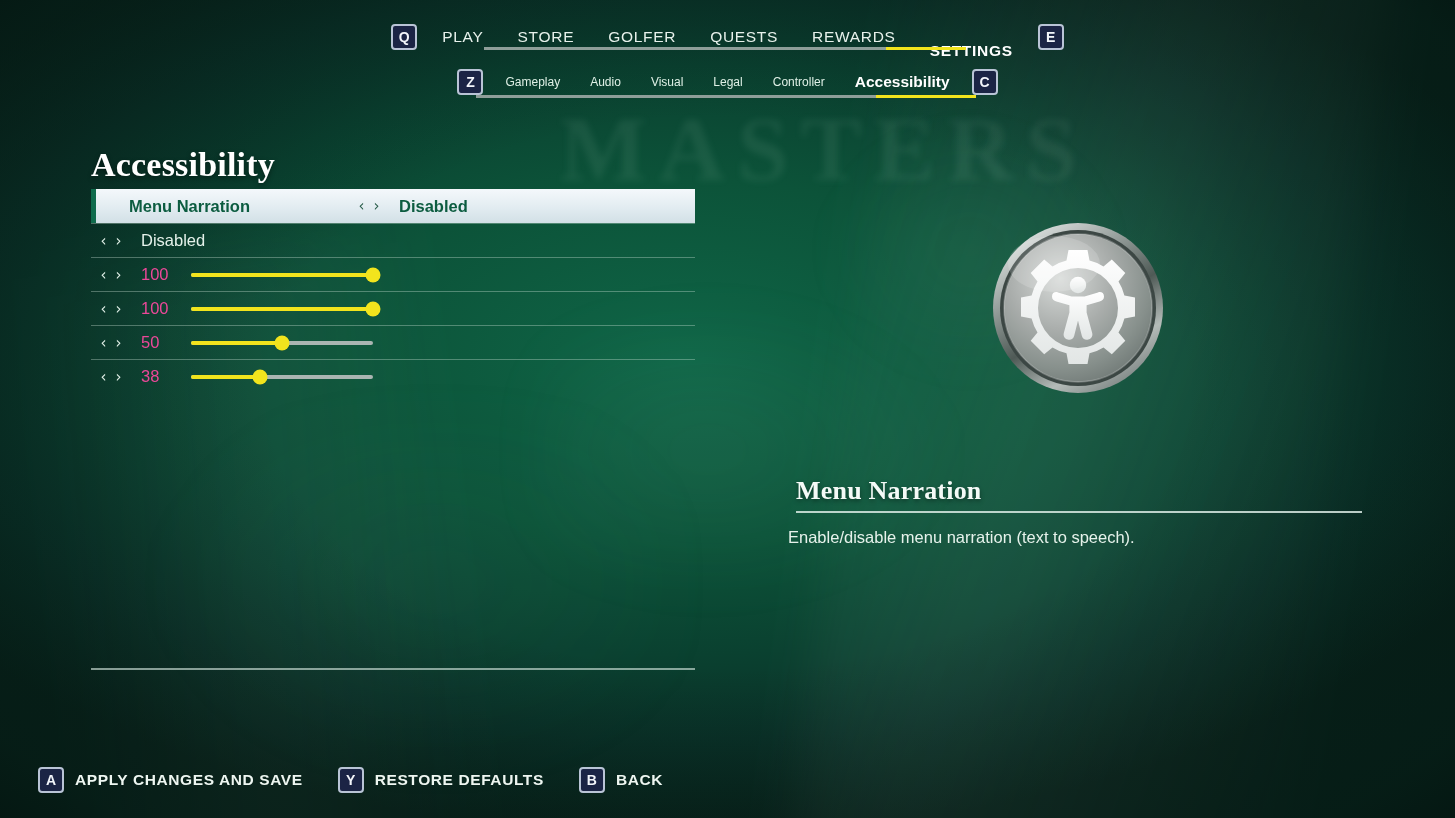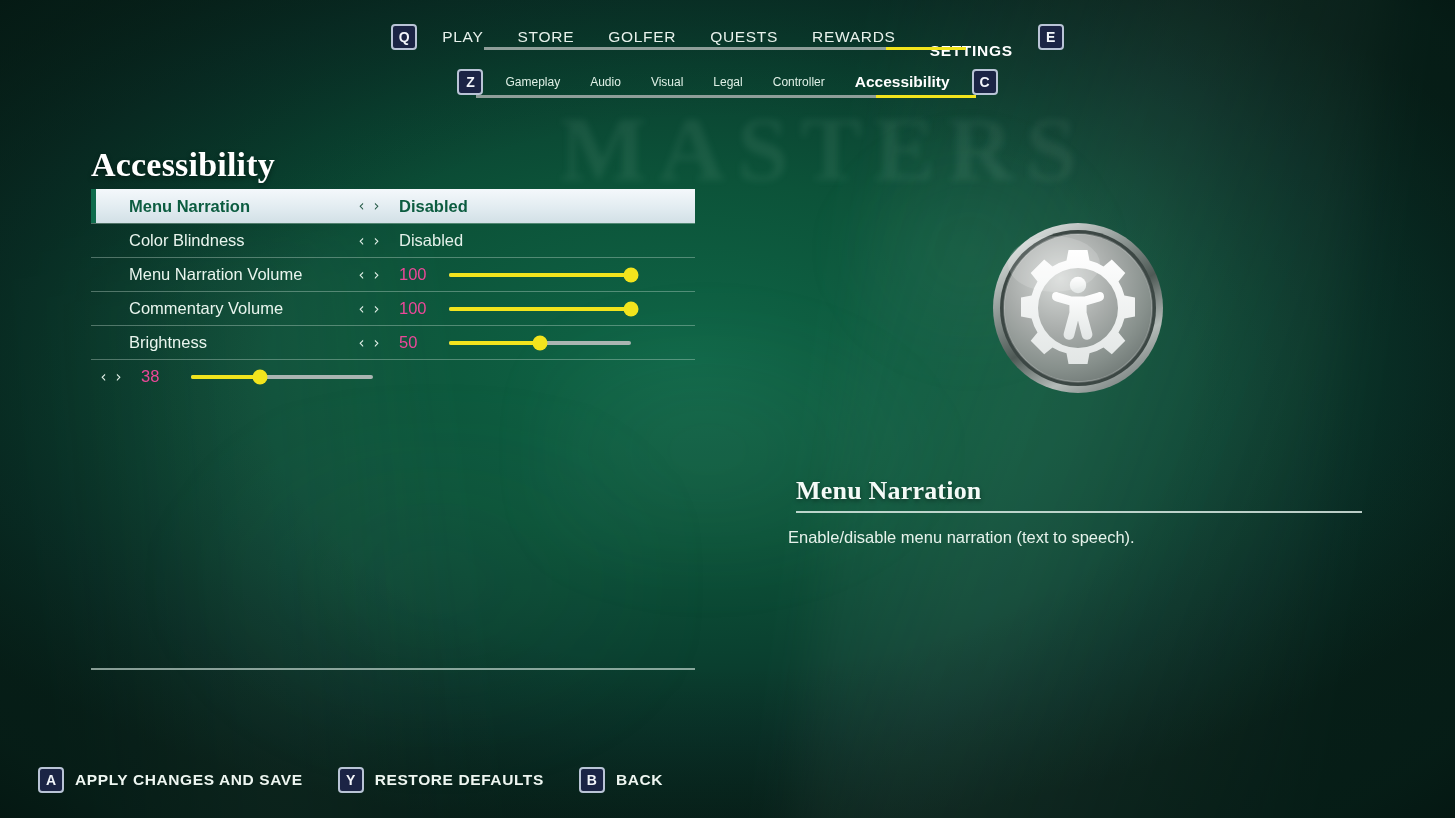--- a/index.html
+++ b/index.html
@@ -254,46 +254,42 @@
 
 <div id="page-title">Accessibility</div>
 
 <div id="settings-list">
     <div class="srow selected">
       <div class="label">Menu Narration</div>
       <div class="arrows">‹ ›</div>
       <div class="value">Disabled</div>
     </div>
     <div class="srow">
-      <div class="label">Color Blindness</div>
       <div class="arrows">‹ ›</div>
       <div class="value">Disabled</div>
     </div>
     <div class="srow numeric">
-      <div class="label">Menu Narration Volume</div>
       <div class="arrows">‹ ›</div>
       <div class="value">100</div>
       <div class="slider">
         <div class="track"></div>
         <div class="fill" style="width: 100%;"></div>
         <div class="knob" style="left: 100%;"></div>
       </div>
     </div>
     <div class="srow numeric">
-      <div class="label">Commentary Volume</div>
       <div class="arrows">‹ ›</div>
       <div class="value">100</div>
       <div class="slider">
         <div class="track"></div>
         <div class="fill" style="width: 100%;"></div>
         <div class="knob" style="left: 100%;"></div>
       </div>
     </div>
     <div class="srow numeric">
-      <div class="label">Brightness</div>
       <div class="arrows">‹ ›</div>
       <div class="value">50</div>
       <div class="slider">
         <div class="track"></div>
         <div class="fill" style="width: 50%;"></div>
         <div class="knob" style="left: 50%;"></div>
       </div>
     </div>
     <div class="srow numeric">
       <div class="arrows">‹ ›</div>

